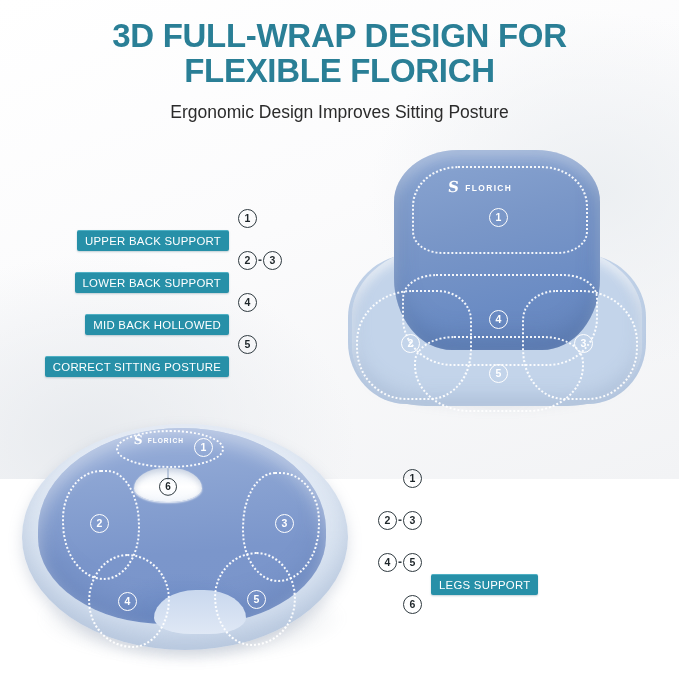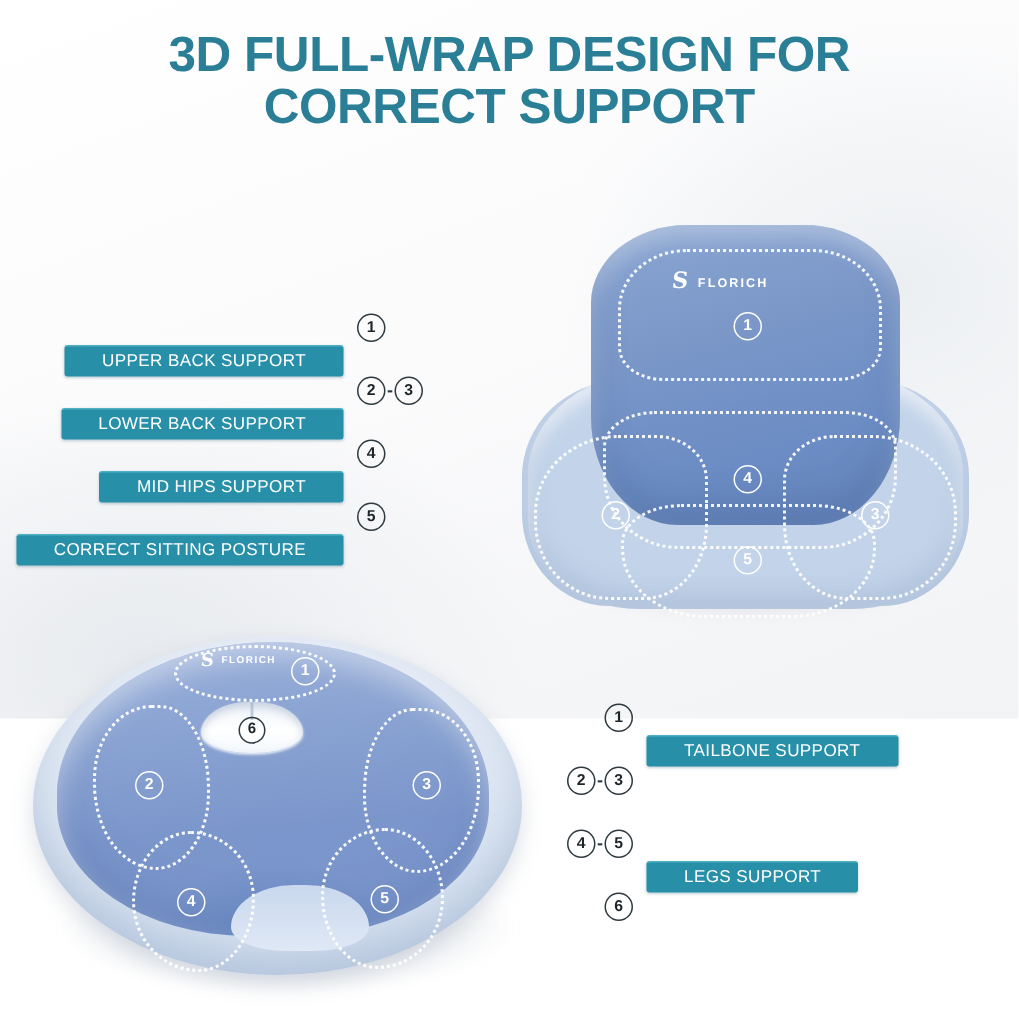--- a/index.html
+++ b/index.html
@@ -25,21 +25,21 @@
   }
   .title .l2{display:block;}
   .subtitle{
     margin-top:14px;color:#2b2b2b;font-size:17.5px;line-height:20px;font-weight:400;
   }
 
   
   .badge{
     display:inline-block;background:#2790a8;color:#ffffff;
     font-size:11.4px;letter-spacing:0.25px;line-height:20px;height:20px;
-    padding:0 25px;border-radius:2px;white-space:nowrap;
+    padding:0 8px;border-radius:2px;white-space:nowrap;
     box-shadow:0 1px 2px rgba(40,90,110,.28);
     border-top:1px solid #4fb0c4;
     margin-top:45px;
   }
   .num{
     display:inline-flex;align-items:center;justify-content:center;
     width:17px;height:17px;border-radius:50%;
     border:1.3px solid #2f3a40;color:#1d2529;
     font-size:10.5px;line-height:1;font-weight:600;
     background:transparent;
@@ -168,41 +168,42 @@
   .seat-logo .mark{font-size:12px;font-family:"DejaVu Serif", serif;transform:skewX(-6deg);line-height:1;}
 </style>
 </head>
 <body>
 
 <div class="page">
 
   <div class="header">
     <div class="title">
       <span>3D FULL-WRAP DESIGN FOR</span>
-      <span class="l2">CORRECT SUPPORT</span>
-    </div>
+      <span class="l2">FLEXIBLE FLORICH</span>
+    </div>
+    <div class="subtitle">Ergonomic Design Improves Sitting Posture</div>
   </div>
 
   <div class="list-left">
     <div class="row">
       <span class="badge">UPPER BACK SUPPORT</span>
       <span class="nums">
         <span class="num">1</span>
       </span>
     </div>
     <div class="row">
       <span class="badge">LOWER BACK SUPPORT</span>
       <span class="nums">
         <span class="num">2</span>
         <span class="dash">-</span>
         <span class="num">3</span>
       </span>
     </div>
     <div class="row">
-      <span class="badge">MID HIPS SUPPORT</span>
+      <span class="badge">MID BACK HOLLOWED</span>
       <span class="nums">
         <span class="num">4</span>
       </span>
     </div>
     <div class="row">
       <span class="badge">CORRECT SITTING POSTURE</span>
       <span class="nums">
         <span class="num">5</span>
       </span>
     </div>
@@ -260,21 +261,20 @@
     <div class="hole">
       <span class="hole-num">6</span>
     </div>
   </div>
 
   <div class="list-right">
     <div class="row">
       <span class="nums">
         <span class="num">1</span>
       </span>
-      <span class="badge">TAILBONE SUPPORT</span>
     </div>
     <div class="row">
       <span class="nums">
         <span class="num">2</span>
         <span class="dash">-</span>
         <span class="num">3</span>
       </span>
     </div>
     <div class="row">
       <span class="nums">

